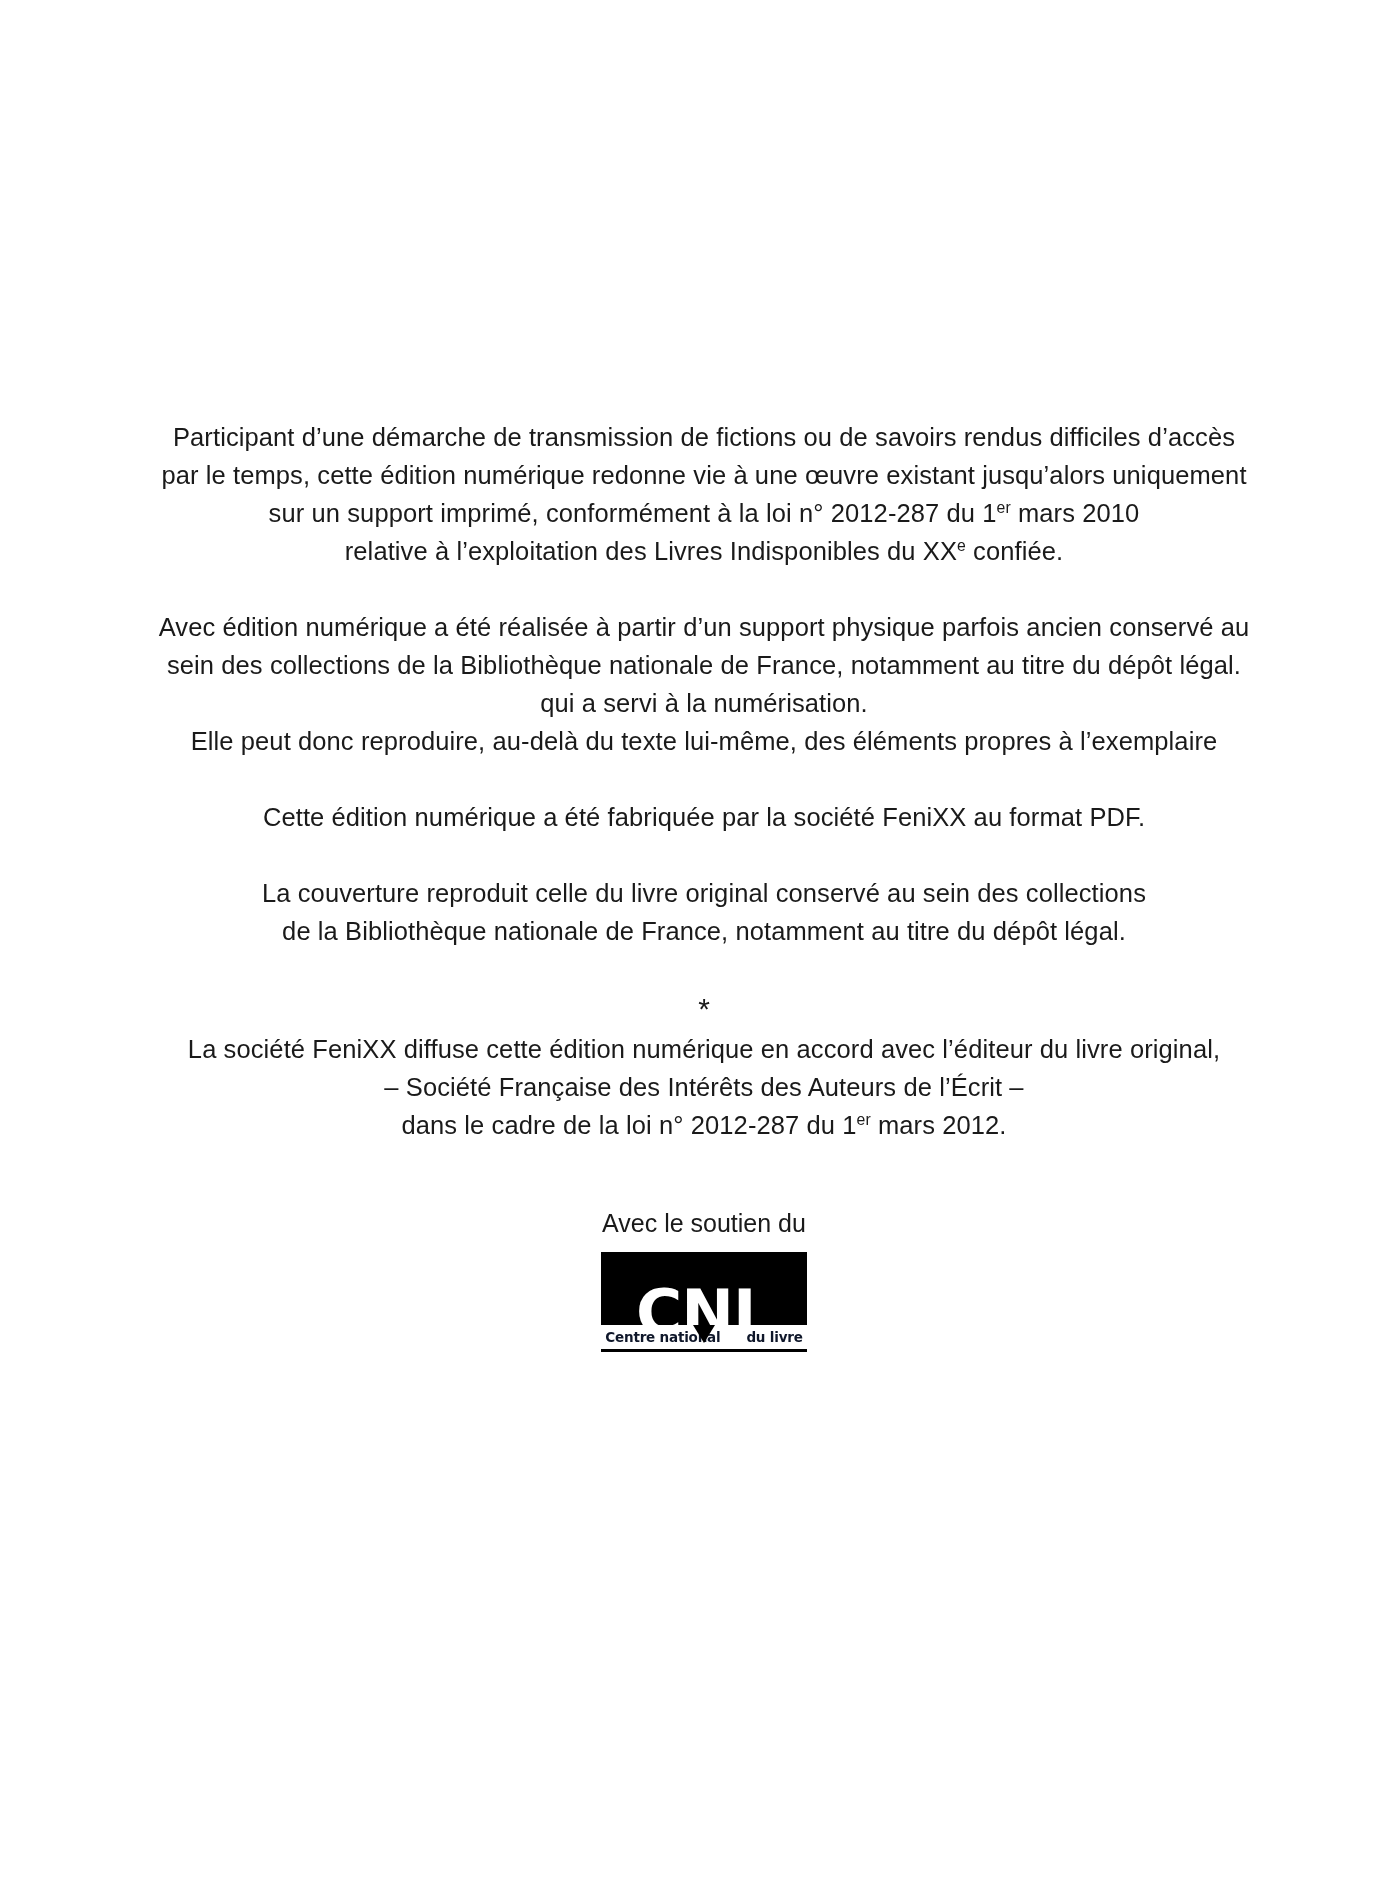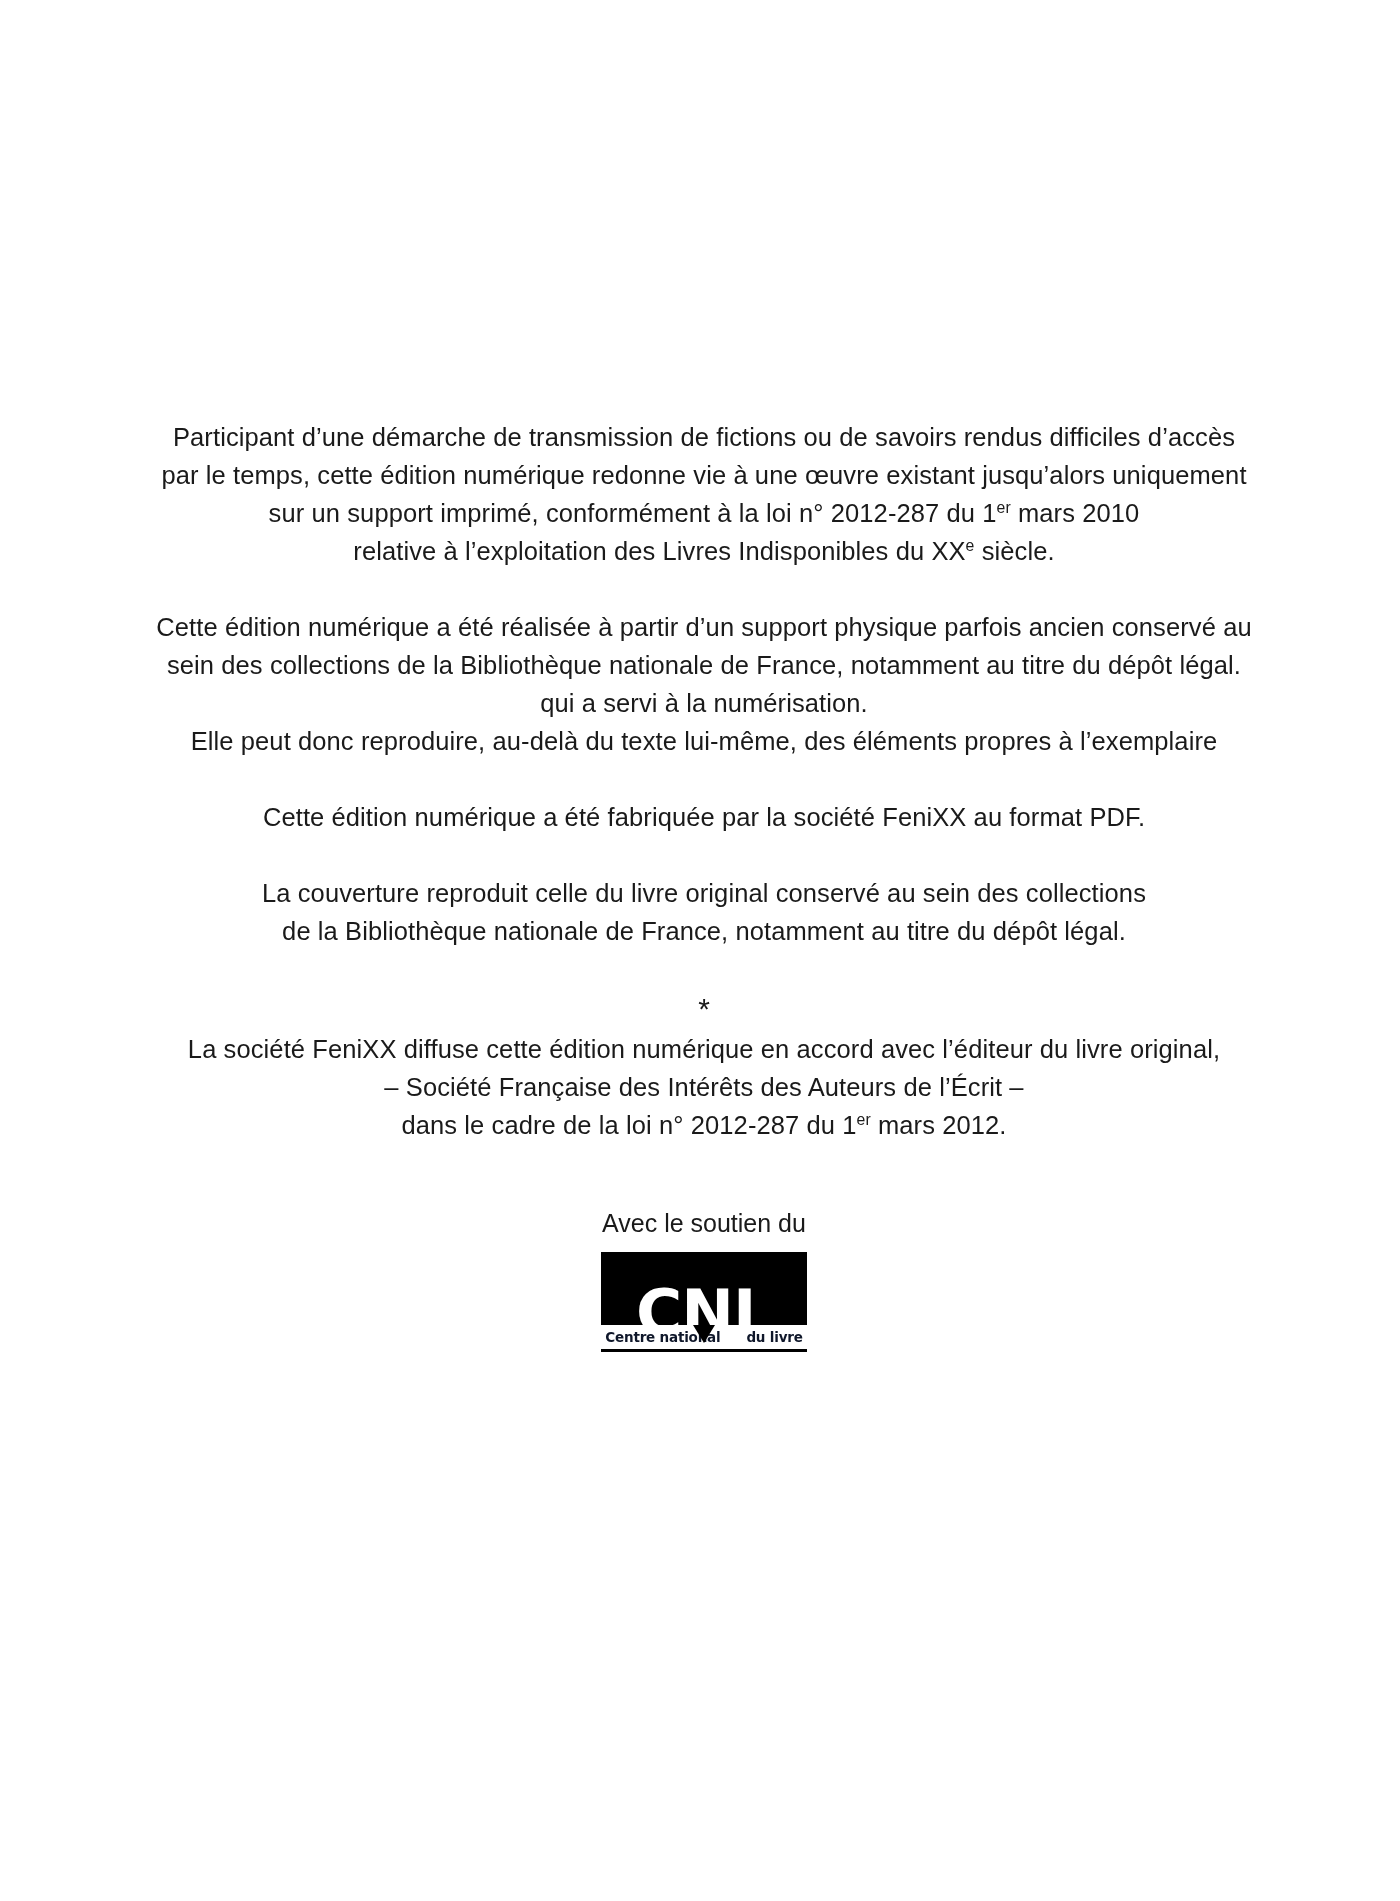--- a/index.html
+++ b/index.html
@@ -141,25 +141,25 @@
 </head>
 <body>
 
 <div class="page">
   <div class="content">
 
     <div class="para">
       <span class="line">Participant d’une démarche de transmission de fictions ou de savoirs rendus difficiles d’accès</span>
       <span class="line">par le temps, cette édition numérique redonne vie à une œuvre existant jusqu’alors uniquement</span>
       <span class="line"><span>sur un support imprimé, conformément à la loi n° 2012-287 du 1</span><sup>er</sup><span> mars 2010</span></span>
-      <span class="line"><span>relative à l’exploitation des Livres Indisponibles du XX</span><sup>e</sup><span> siècle.</span></span>
+      <span class="line"><span>relative à l’exploitation des Livres Indisponibles du XX</span><sup>e</sup><span> confiée.</span></span>
     </div>
 
     <div class="para">
-      <span class="line">Cette édition numérique a été réalisée à partir d’un support physique parfois ancien conservé au</span>
+      <span class="line">Avec édition numérique a été réalisée à partir d’un support physique parfois ancien conservé au</span>
       <span class="line">sein des collections de la Bibliothèque nationale de France, notamment au titre du dépôt légal.</span>
       <span class="line">qui a servi à la numérisation.</span>
       <span class="line">Elle peut donc reproduire, au-delà du texte lui-même, des éléments propres à l’exemplaire</span>
     </div>
 
     <div class="para">
       <span class="line">Cette édition numérique a été fabriquée par la société FeniXX au format PDF.</span>
     </div>
 
     <div class="para">

